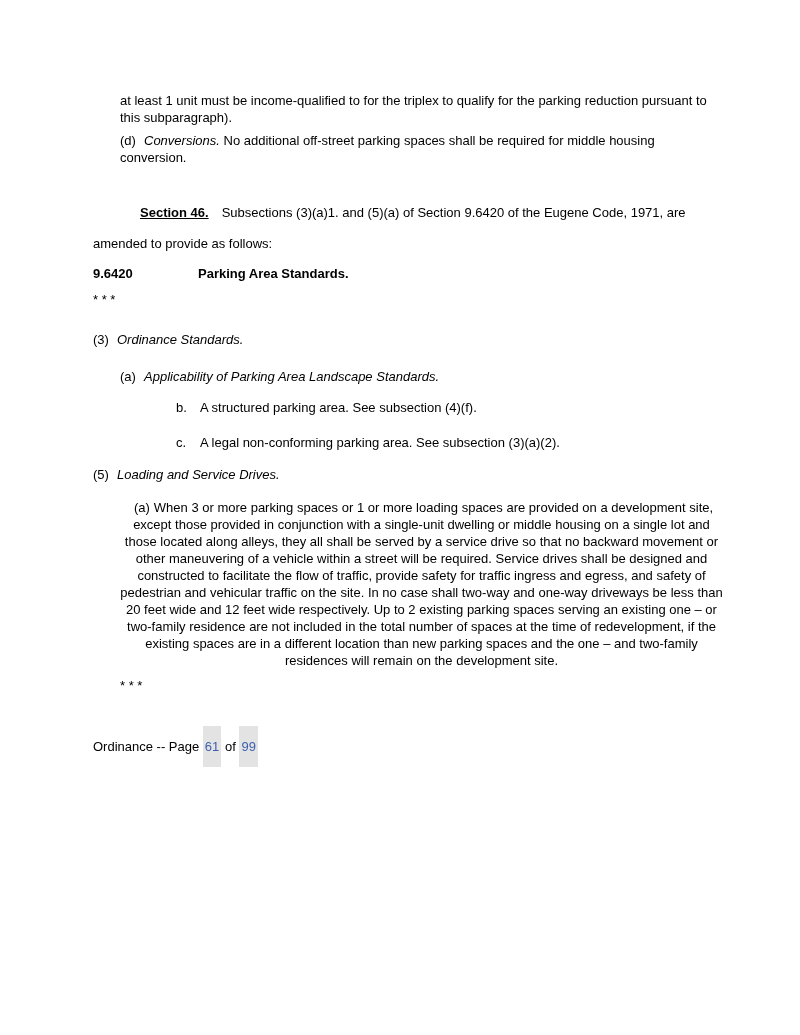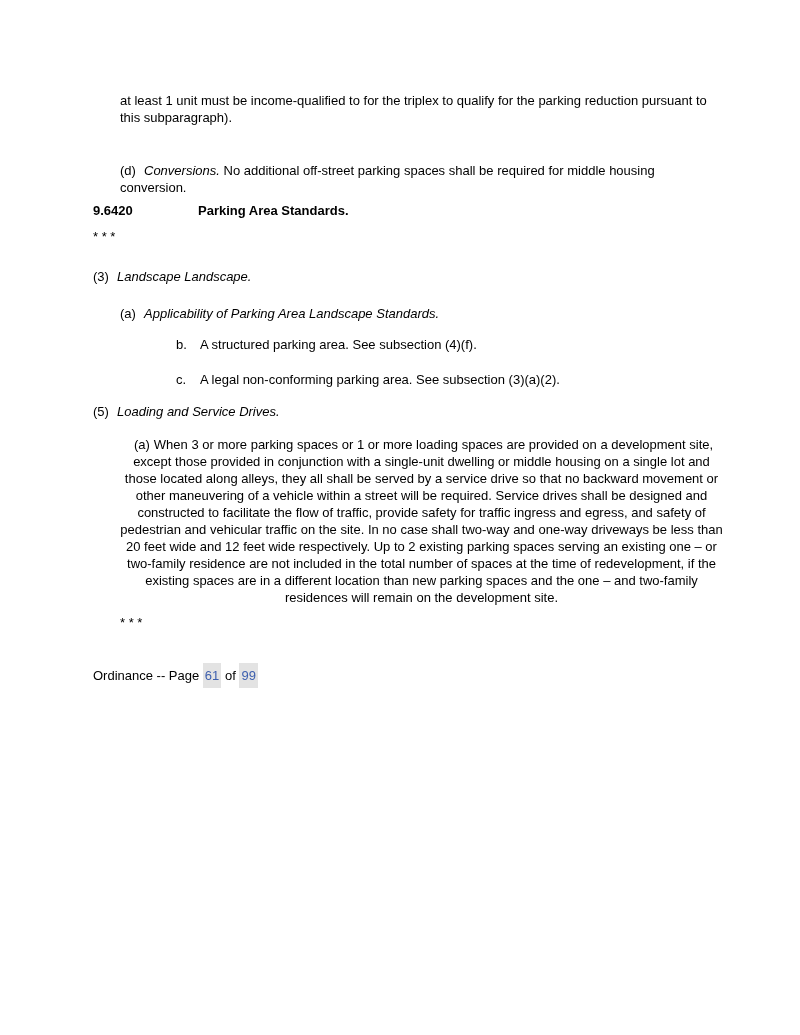--- a/index.html
+++ b/index.html
@@ -31,57 +31,58 @@
   .ind2 { margin-left: 55px; }
   .ind3 { margin-left: 83px; }
   .sec-para { text-indent: 47px; line-height: 31px; }
   .sec-label {
     font-weight: bold;
     text-decoration: underline;
     margin-right: 13px;
   }
   .code-head { font-weight: bold; }
   .code-num { display: inline-block; width: 105px; }
-  .mt-d     { margin-top: 36px; }
+  .mt-d     { margin-top: 6px; }
   .mt-sec46 { margin-top: 31px; }
   .mt-code  { margin-top: 6px; }
   .mt-ast1  { margin-top: 9px; }
   .mt-i3    { margin-top: 23px; }
   .mt-i3a   { margin-top: 20px; }
   .mt-i3a1  { margin-top: 12px; }
   .mt-ia    { margin-top: 15px; }
   .mt-ib    { margin-top: 14px; }
   .mt-ic    { margin-top: 18px; }
   .mt-i5    { margin-top: 15px; }
   .mt-i5a   { margin-top: 16px; text-align: center; }
   .mt-ast2  { margin-top: 8px; }
   .mt-sec47 { margin-top: 32px; }
   .footer   { margin-top: 32px; }
   .field-chip {
     display: inline-block;
     background: var(--field-bg);
     color: var(--field-text);
-    padding: 4px 2px;
+    padding: 12px 2px;
   }
 </style>
 </head>
 <body>
 
 <div class="page">
 
   <p class="ind1"><span>at least 1 unit must be income-qualified to for the triplex to qualify for the parking reduction pursuant to this subparagraph).</span></p>
 
   <p class="ind1 mt-d"><span class="num">(d)</span><span class="it">Conversions.</span> <span>No additional off-street parking spaces shall be required for middle housing conversion.</span></p>
 
+  <p class="sec-para mt-sec46"><span class="sec-label">Section 46.</span><span>Subsections (3)(a)1. and (5)(a) of Section 9.6420 of the Eugene Code, 1971, are amended to provide as follows:</span></p>
 
   <p class="code-head mt-code"><span class="code-num">9.6420</span><span>Parking Area Standards.</span></p>
 
   <p class="mt-ast1"><span>* * *</span></p>
 
-  <p class="mt-i3"><span class="num">(3)</span><span class="it">Landscape Landscape.</span></p>
+  <p class="mt-i3"><span class="num">(3)</span><span class="it">Ordinance Standards.</span></p>
 
   <p class="ind1 mt-i3a"><span class="num">(a)</span><span class="it">Applicability of Parking Area Landscape Standards.</span></p>
 
 
 
   <p class="ind3 mt-ib"><span class="num">b.</span><span>A structured parking area. See subsection (4)(f).</span></p>
 
   <p class="ind3 mt-ic"><span class="num">c.</span><span>A legal non-conforming parking area. See subsection (3)(a)(2).</span></p>
 
   <p class="mt-i5"><span class="num">(5)</span><span class="it">Loading and Service Drives.</span></p>

